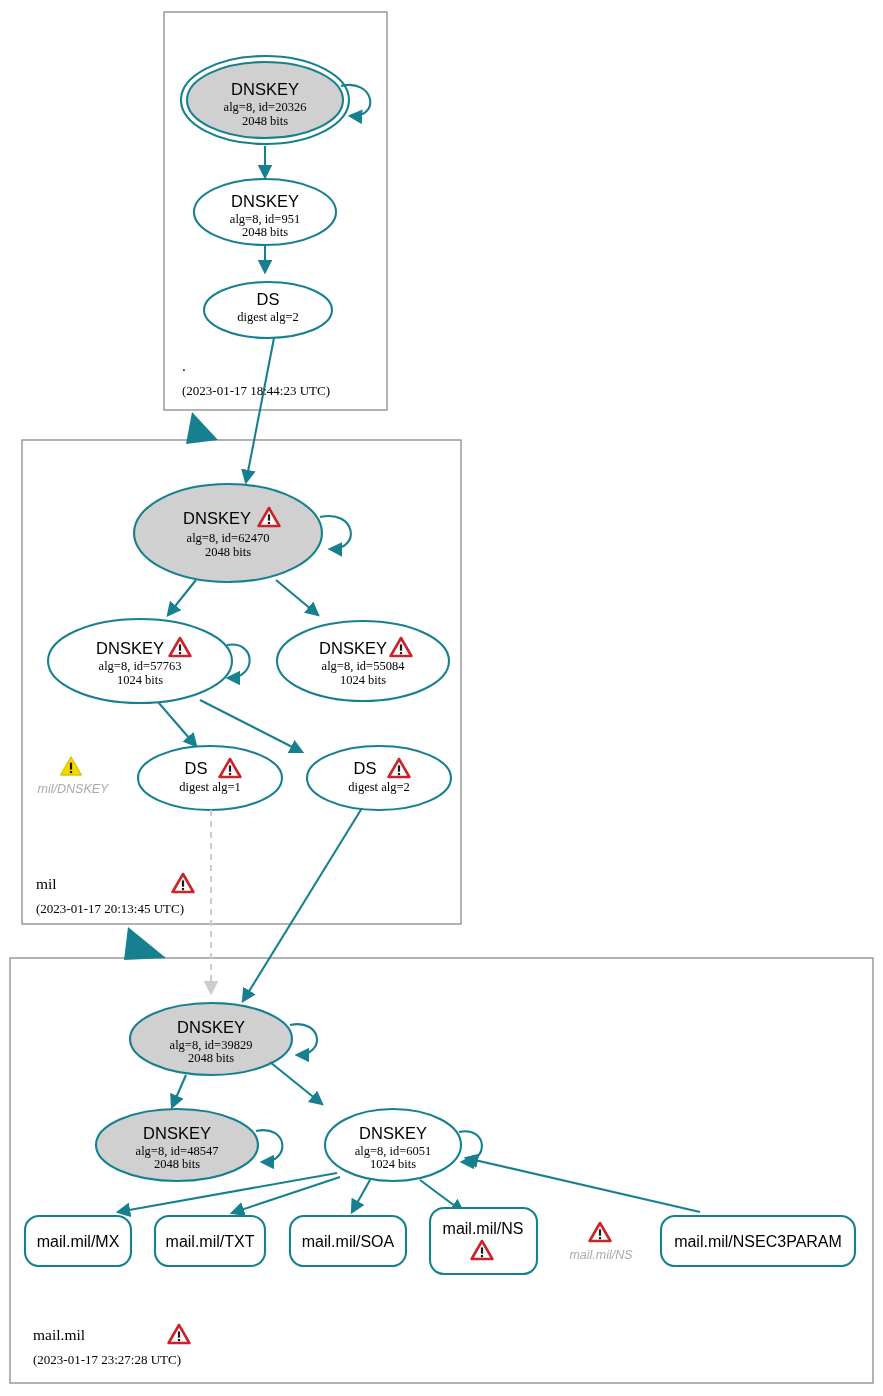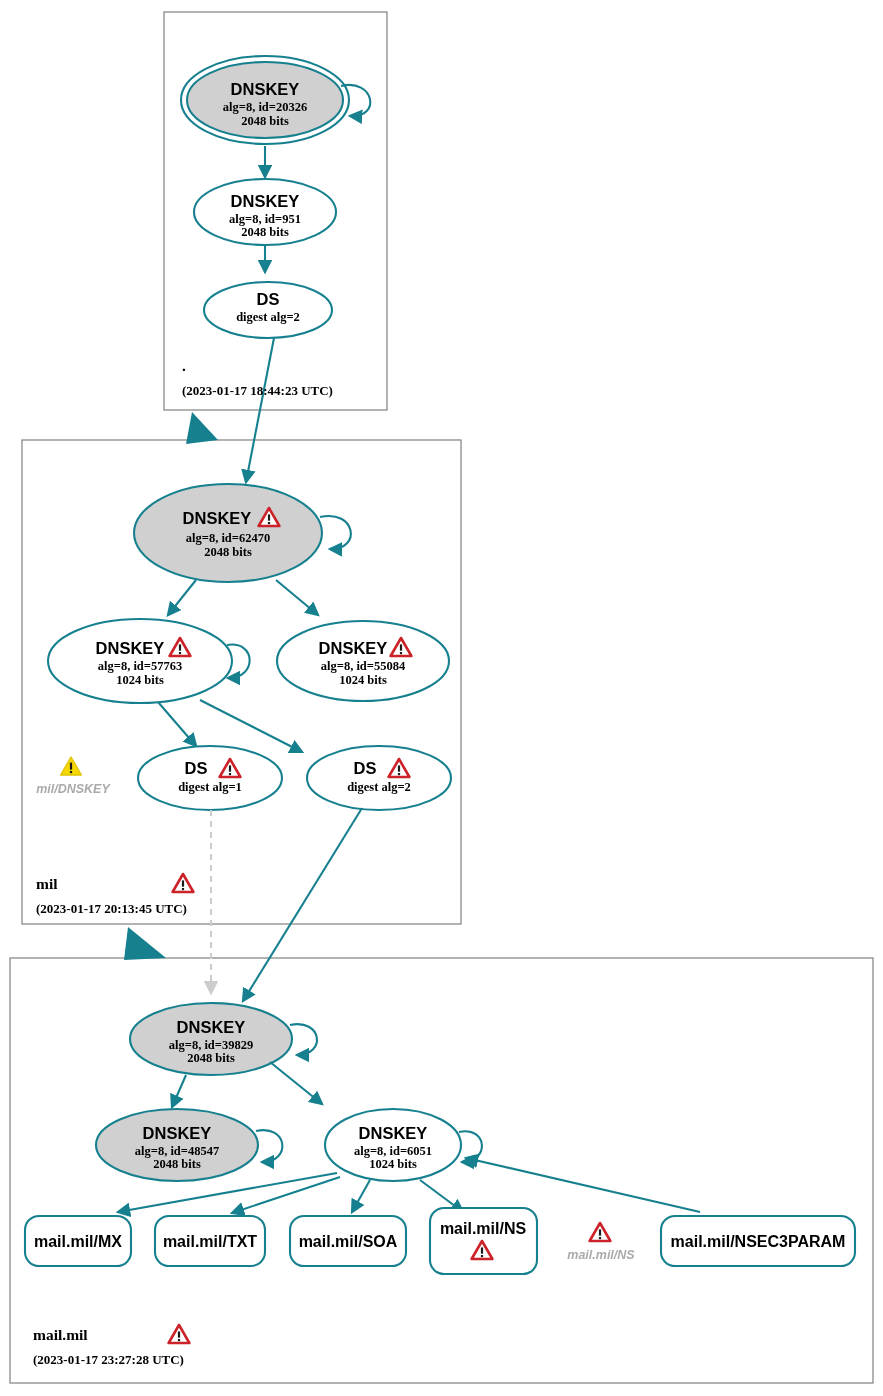--- a/index.html
+++ b/index.html
@@ -1,18 +1,18 @@
 <!DOCTYPE html>
 <html><head>
 <meta charset="utf-8">
 <style>
   html,body{margin:0;padding:0;background:#ffffff;}
   body{width:883px;height:1396px;position:relative;
        font-family:"Liberation Sans",sans-serif;overflow:hidden;}
-  #stage{position:relative;width:883px;height:993px;font-weight:bold;}
+  #stage{position:relative;width:883px;height:993px;}
   svg#graph{position:absolute;top:0;left:0;width:883px;height:1396px;}
   .zone-box{fill:none;stroke:#808080;stroke-width:1.2;}
   .edge{stroke:#17808f;stroke-width:2.1;fill:none;}
   .edge-dashed{stroke:#cccccc;stroke-width:2.1;fill:none;stroke-dasharray:6,5;}
   .node-ell{stroke:#17808f;stroke-width:2.1;}
   .fill-gray{fill:#d0d0d0;}
   .fill-white{fill:#ffffff;}
   .rrset-box{fill:#ffffff;stroke:#17808f;stroke-width:2.1;}
   .zwedge{fill:#17808f;}
   text{fill:#000000;}

